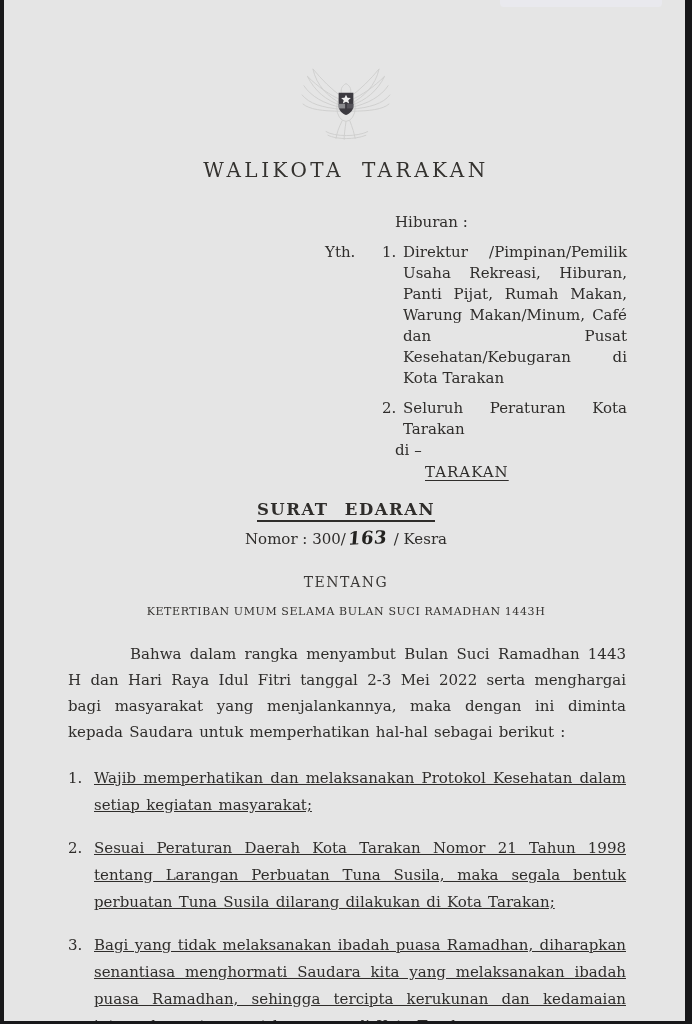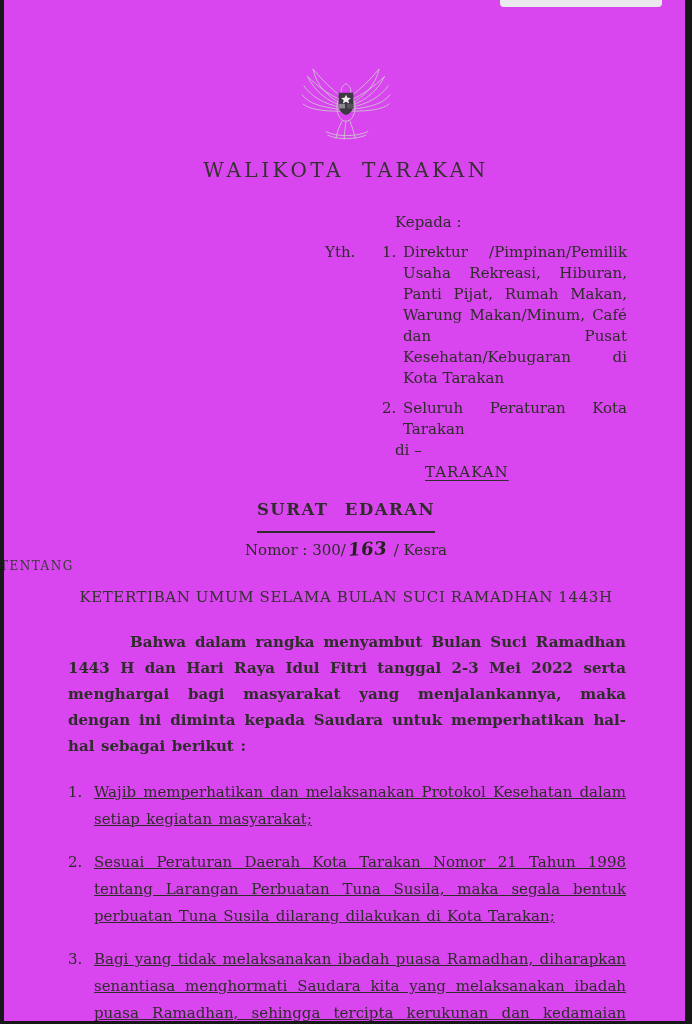--- a/index.html
+++ b/index.html
@@ -4,21 +4,21 @@
 <style>
   html,body{margin:0;padding:0;}
   body{
     background:#101012;
     font-family:"DejaVu Serif","Liberation Serif",serif;
     width:692px;height:1024px;overflow:hidden;
   }
   .page{
     position:relative;
     width:692px;height:1024px;
-    background:#d946ef;
+    background:#e5e5e5;
     box-sizing:border-box;
     color:#2f2d2b;
     overflow:hidden;
   }
   .edge{position:absolute;background:#18181a;z-index:5;}
   .edge-left{left:0;top:0;bottom:0;width:4px;}
   .edge-right{right:0;top:0;bottom:0;width:7px;}
   .edge-bottom{left:0;right:0;bottom:0;height:3px;}
   .scan-artifact{
     position:absolute;top:0;left:500px;width:162px;height:7px;
@@ -61,45 +61,44 @@
 
   
   .title-block{text-align:center;margin-top:17px;}
   .doc-type{
     display:inline-block;
     font-weight:700;
     font-size:16.5px;
     letter-spacing:1.5px;
     word-spacing:9px;
     border-bottom:2px solid #2f2d2b;
-    padding-bottom:12px;
+    padding-bottom:1px;
   }
   .nomor-line{font-size:15px;margin-top:5px;}
   .handwritten{
     display:inline-block;
     font-weight:700;
     font-size:18px;
     letter-spacing:0.5px;
     transform:rotate(-2deg) skewX(-7deg);
     color:#232220;
     padding:0 2px;
   }
-  .tentang-line{font-size:12px;letter-spacing:1.5px;color:#3a3836;}
-  .subject-line{text-align:center;margin-top:15px;font-size:15px;letter-spacing:0.6px;color:#34322f;}
+  .tentang-line{text-align:center;margin-top:26px;font-size:14px;letter-spacing:1.5px;color:#3a3836;}
+  .subject-line{text-align:center;margin-top:15px;font-size:11px;letter-spacing:0.6px;color:#34322f;}
 
   
   .opening{
     margin:23px 66px 0 68px;
     font-size:15px;
     line-height:26px;
     text-align:justify;
     text-align-last:left;
     text-indent:62px;
     word-spacing:1.5px;
-    font-weight:bold;
   }
   .body-list{margin:20px 66px 0 68px;}
   .body-item{display:flex;font-size:15px;line-height:27px;}
   .body-item + .body-item{margin-top:16px;}
   .body-num{width:26px;flex:0 0 26px;}
   .body-text{flex:1;text-align:justify;text-align-last:left;word-spacing:1.5px;text-decoration:underline;}
 </style>
 </head>
 <body>
 
@@ -139,21 +138,21 @@
       <path d="M52 40 h16 v14 c0 5 -4 9 -8 10 c-4 -1 -8 -5 -8 -10 z" fill="#3c3a40"></path>
       <path d="M60 42 l1.6 3.4 3.7 .3 -2.8 2.4 .9 3.6 -3.4 -2 -3.4 2 .9 -3.6 -2.8 -2.4 3.7 -.3 z" fill="#efefef"></path>
       <rect x="52" y="52" width="7" height="5" fill="#8a8a8e"></rect>
       <rect x="61" y="52" width="7" height="5" fill="#55535a"></rect>
     </g>
   </svg>
 
   <div class="letterhead">WALIKOTA  TARAKAN</div>
 
   <div class="addr-block">
-    <div class="kepada-line">Kepada :</div>
+    <div class="kepada-line">Hiburan :</div>
 
     <div class="recipients">
       <div class="rec-row">
         <span class="yth-cell">Yth.</span>
         <span class="num-cell">1.</span>
         <span class="rec-text">Direktur /Pimpinan/Pemilik Usaha Rekreasi, Hiburan, Panti Pijat, Rumah Makan, Warung Makan/Minum, Café dan Pusat Kesehatan/Kebugaran di Kota Tarakan</span>
       </div>
       <div class="rec-row">
         <span class="yth-cell"></span>
         <span class="num-cell">2.</span>

